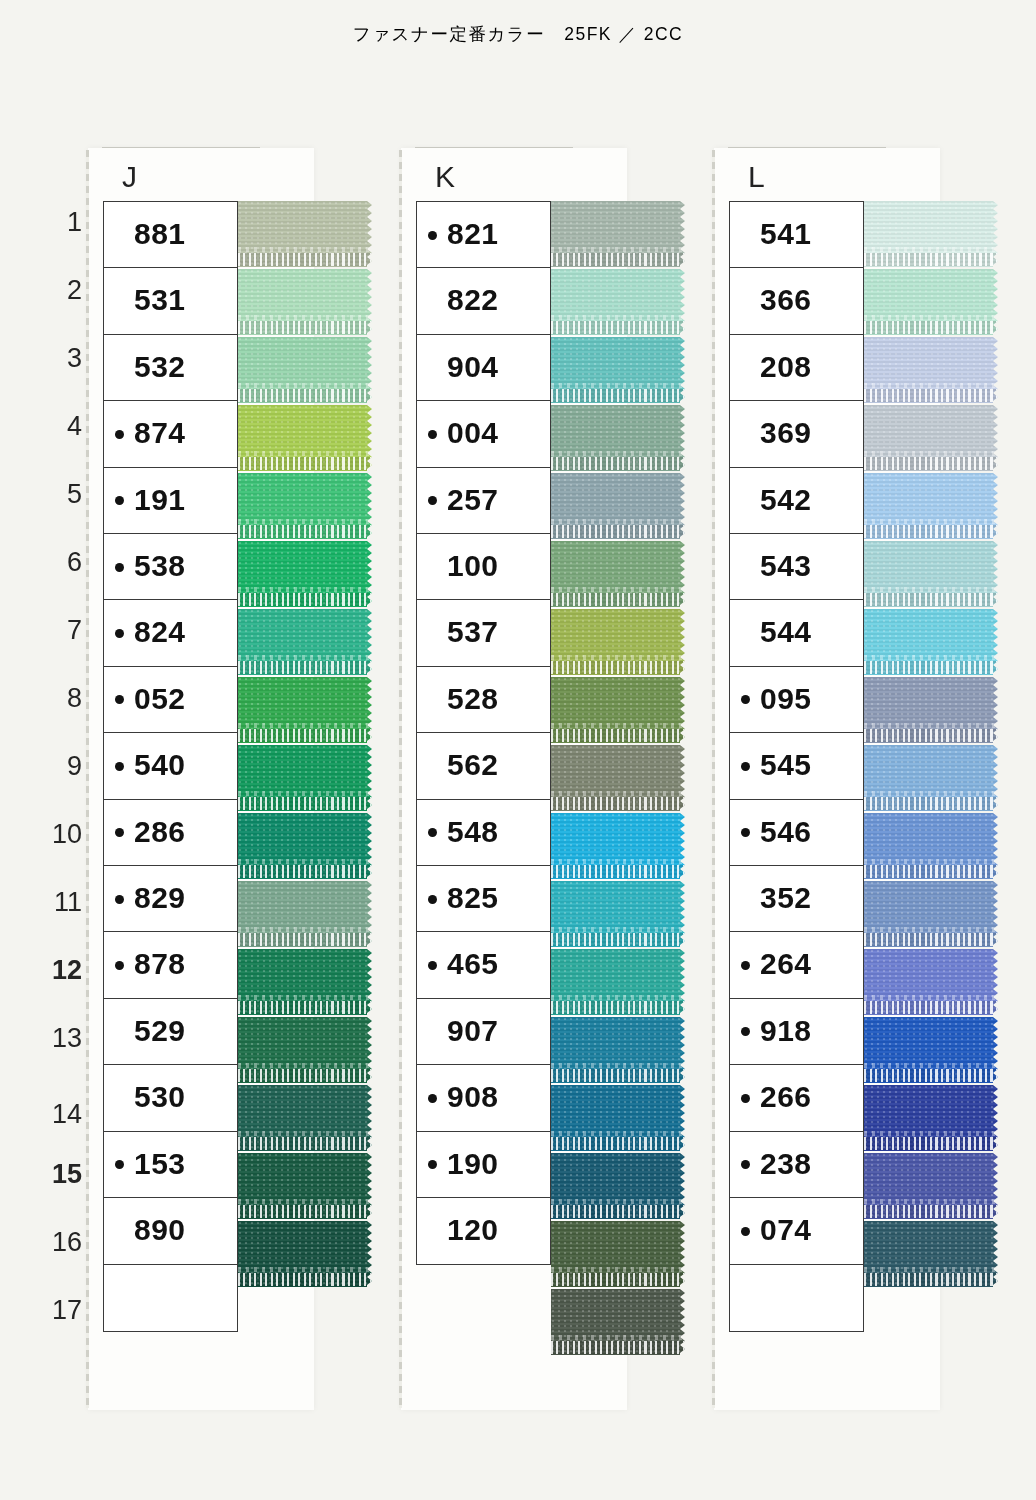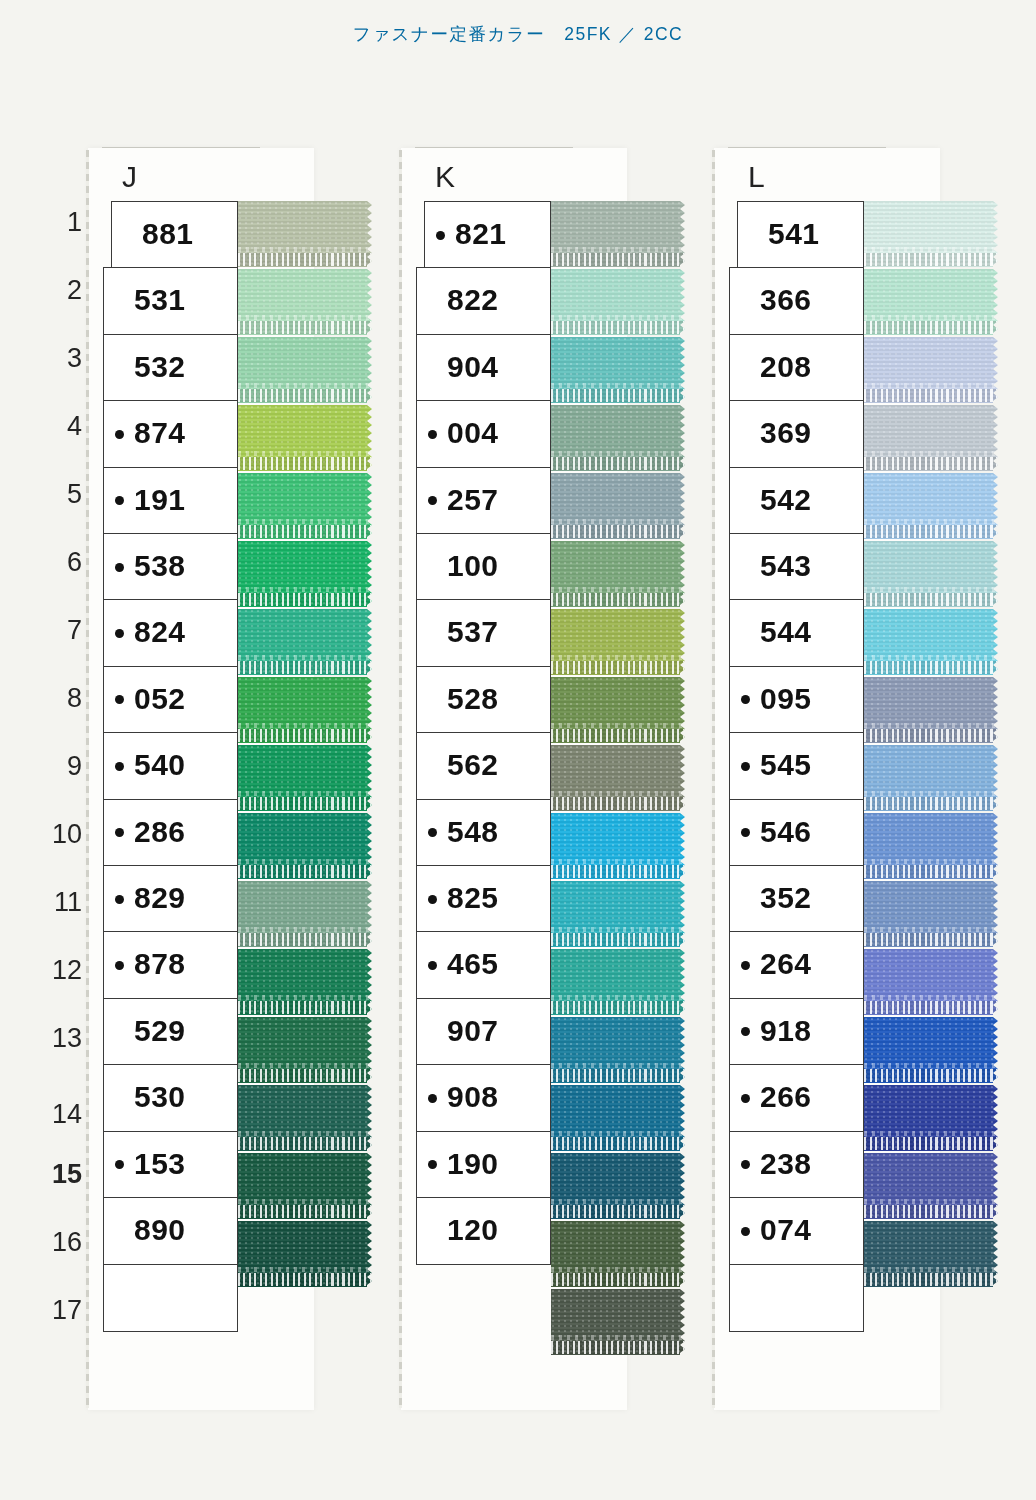--- a/index.html
+++ b/index.html
@@ -3,21 +3,21 @@
 <meta charset="utf-8">
 <style>
   html,body{margin:0;padding:0;}
   body{
     width:1036px;height:1500px;position:relative;overflow:hidden;
     background:#f4f4f0;
     font-family:"Liberation Sans", sans-serif;
   }
   .title{
     position:absolute;top:22px;left:0;width:100%;text-align:center;
-    font-size:17.5px;color:#0369a1;letter-spacing:1.5px;
+    font-size:17.5px;color:#000000;letter-spacing:1.5px;
   }
   
   .card{
     position:absolute;top:148px;width:226px;height:1262px;
     background:#fdfdfb;box-shadow:0 0 6px rgba(0,0,0,0.05);
   }
   .card::before{ 
     content:'';position:absolute;left:-2px;top:2px;bottom:2px;width:3px;
     background:repeating-linear-gradient(180deg,#d0d0c8 0 7px,#eeeee8 7px 12px);
   }
@@ -26,21 +26,21 @@
     background:#c8c8c1;
   }
   .card-header{
     position:absolute;top:12px;left:34px;font-size:30px;color:#222;
   }
   .table{position:absolute;left:15px;top:53px;width:135px;}
   .cell{
     box-sizing:border-box;height:68px;background:#fff;
     border:1.6px solid #3a3a3a;margin-top:-1.6px;position:relative;
   }
-  .cell:first-child{margin-top:0;margin-left:8px;}
+  .cell:first-child{margin-top:0;}
   .code{
     position:absolute;left:30px;top:50%;transform:translateY(-54%);
     font-size:30px;font-weight:600;color:#121212;letter-spacing:0.5px;
   }
   .dot{
     position:absolute;left:11px;top:50%;margin-top:-4.5px;
     width:9px;height:9px;border-radius:50%;background:#121212;
   }
   .swatches{position:absolute;left:150px;top:53px;width:140px;}
   .swatch{
@@ -73,21 +73,21 @@
     <div class="rownum" style="top: 74px;">2</div>
     <div class="rownum" style="top: 142px;">3</div>
     <div class="rownum" style="top: 210px;">4</div>
     <div class="rownum" style="top: 278px;">5</div>
     <div class="rownum" style="top: 346px;">6</div>
     <div class="rownum" style="top: 414px;">7</div>
     <div class="rownum" style="top: 482px;">8</div>
     <div class="rownum" style="top: 550px;">9</div>
     <div class="rownum" style="top: 618px;">10</div>
     <div class="rownum" style="top: 686px;">11</div>
-    <div class="rownum" style="top: 754px;">12</div>
+    <div class="rownum" style="top: 754px; font-weight: bold;">12</div>
     <div class="rownum" style="top: 822px;">13</div>
     <div class="rownum" style="top: 898px;">14</div>
     <div class="rownum" style="top: 958px; font-weight: bold;">15</div>
     <div class="rownum" style="top: 1026px;">16</div>
     <div class="rownum" style="top: 1094px;">17</div>
   </div>
 
 <section class="card" style="left:88px">
   <div class="card-header">J</div>
   <div class="table">

